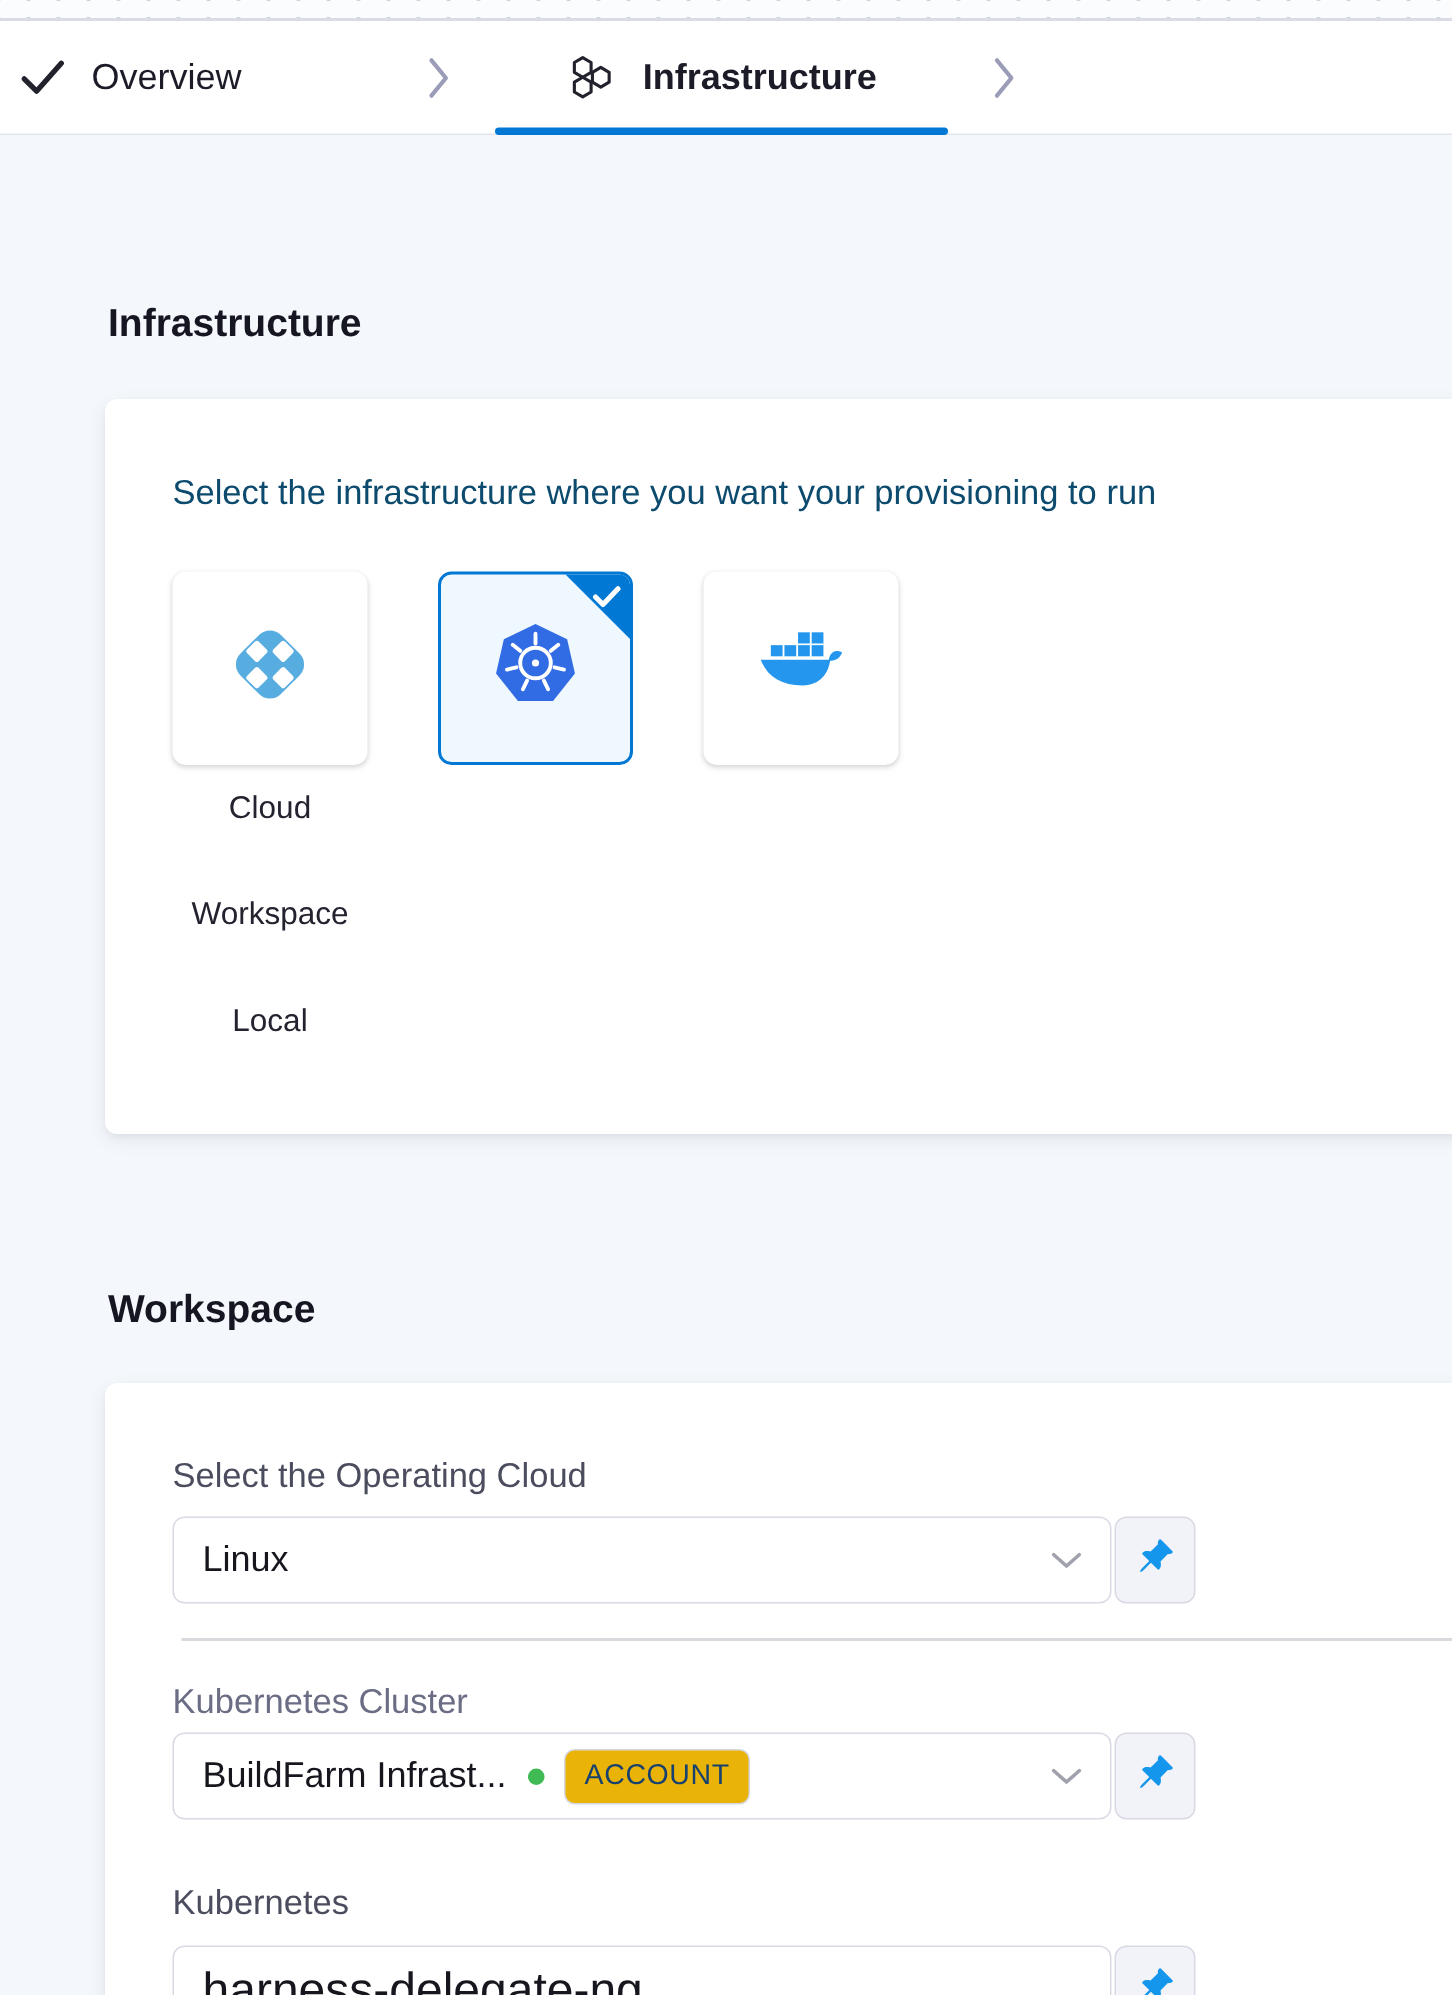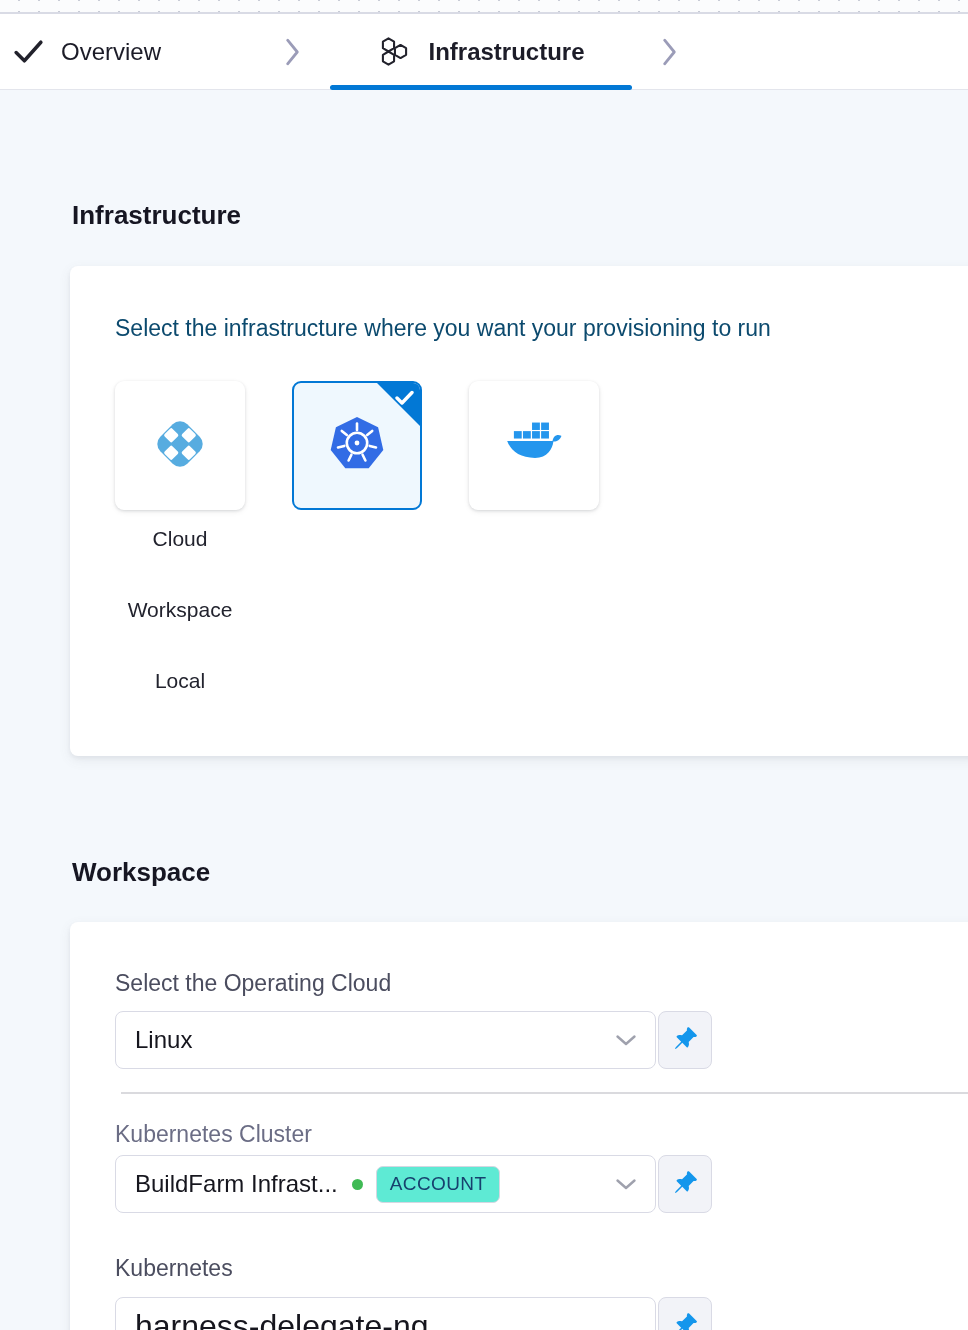--- a/index.html
+++ b/index.html
@@ -80,21 +80,21 @@
   .ribbon {
     position:absolute; top:-2px; right:-2px; width:0; height:0;
     border-top:47px solid #0278d5; border-left:47px solid transparent;
   }
   .ribbon-check { position:absolute; top:7px; right:6px; }
   .labels-row { display:flex; gap:47px; margin-top:17px;flex-direction:column; }
   .opt-label { width:130px; text-align:center; font-size:21px; color:#22232e; }
   
   .field-label { font-size:23px; color:#4b4d5f; font-weight:500; }
   .field-label.light { color:#6b6d85; font-weight:400; }
-  .field-row { display:flex; margin-top:14px; width:597px; height:58px; }
+  .field-row { display:flex; margin-top:14px; width:682px; height:58px; }
   .control {
     flex:1; display:flex; align-items:center;
     border:1px solid #d9dae5; border-radius:8px; background:#fff;
     padding:0 18px 0 19px; min-width:0;
   }
   .control .value { font-size:24px; color:#16161e; white-space:nowrap; }
   .control .spacer { flex:1; }
   .pin-btn {
     width:54px; margin-left:2px; border:1px solid #d9dae5; border-radius:8px;
     background:#f2f3f8; display:flex; align-items:center; justify-content:center;
@@ -110,21 +110,21 @@
   .mt15 { margin-top:15px; }
   .status-dot {
     width:11px; height:11px; border-radius:50%; background:#3fba54;
     margin-left:14px; flex:none;
   }
   .scope-badge {
     margin-left:13px; flex:none;
     border:1px solid #d5d7e2; border-radius:7px;
     padding:6px 13px 7px 13px;
     font-size:19px; font-weight:500; letter-spacing:.4px; color:#17416e;
-    background:#5eead4;
+    background:#eab308;
   }
   .chev-down { margin-left:auto; flex:none; display:flex; align-items:center; }
   .ns-input {
     border:none; outline:none; font-family:inherit;
     font-size:32px; color:#16161e; width:100%; background:transparent;
   }
 </style>
 </head>
 <body>
 

